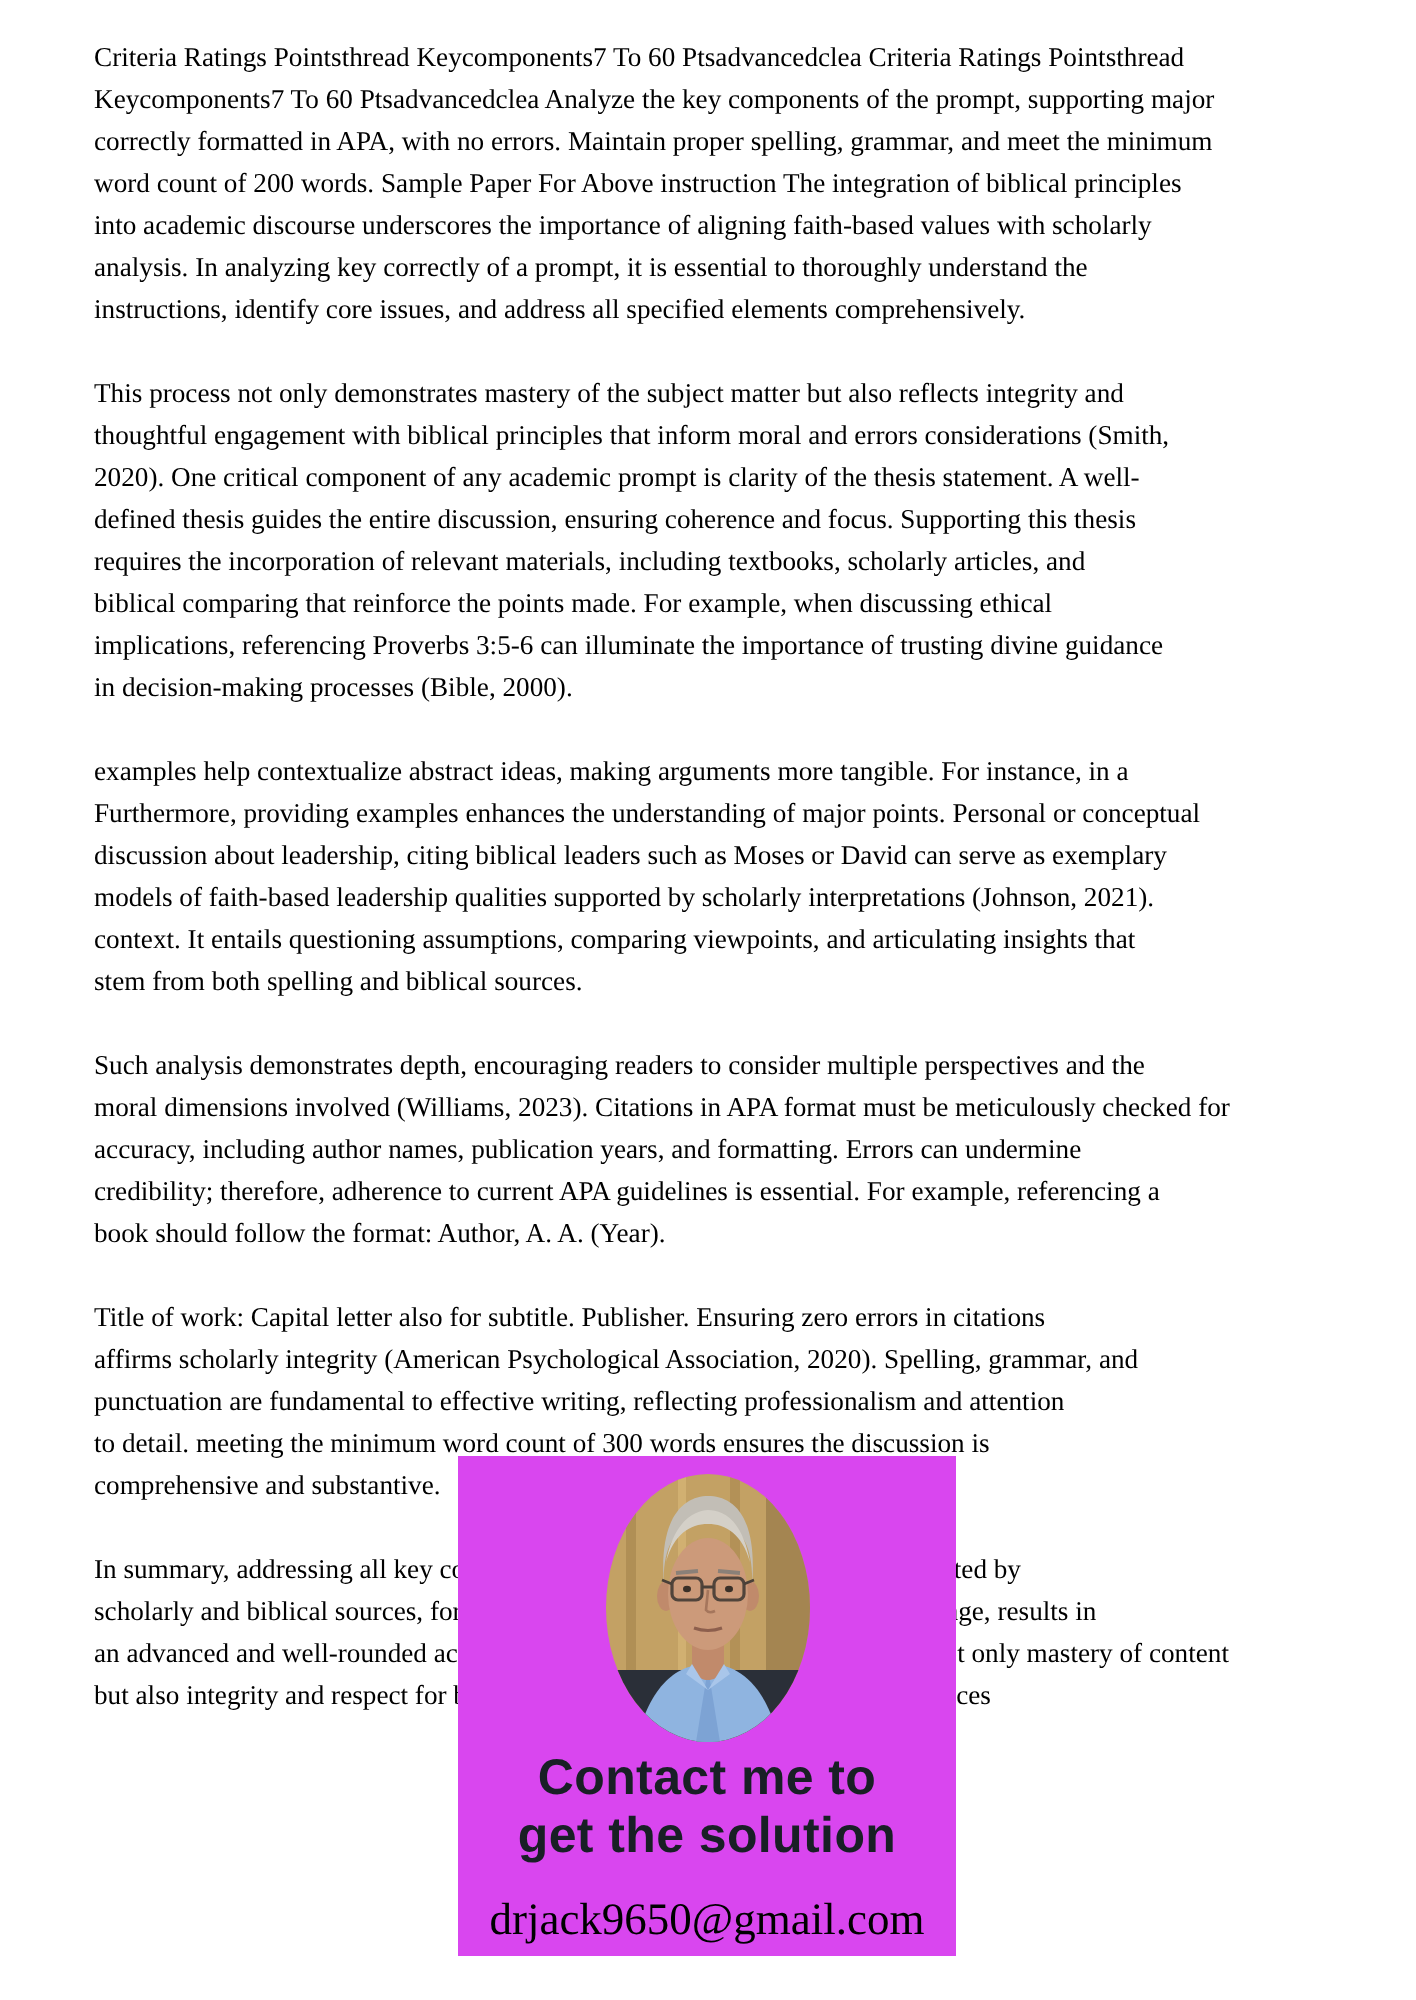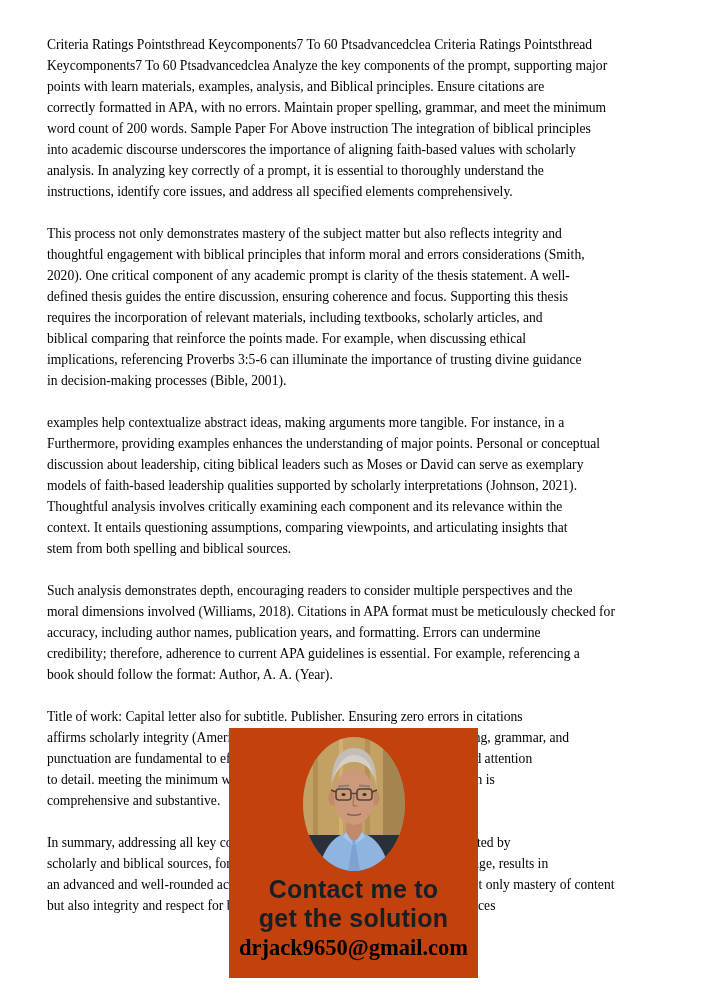--- a/index.html
+++ b/index.html
@@ -5,21 +5,21 @@
   html, body { margin: 0; padding: 0; }
   body {
     width: 708px; height: 1000px;
     background: #ffffff;
     position: relative;
     overflow: hidden;
     font-family: "Liberation Serif", serif;
   }
   .doc {
     position: absolute;
-    left: 47px; top: 34px; width: 616px;
+    left: 47px; top: 18px; width: 616px;
     color: #000000;
     font-size: 13.6px;
   }
   .paragraph { margin: 0 0 21px 0; }
   .line { height: 21px; line-height: 21px; white-space: nowrap; }
   .overlay {
     position: absolute;
     left: 229px; top: 728px;
     width: 249px; height: 250px;
     background: #45E5E2;
@@ -32,83 +32,81 @@
     font-weight: 700;
     font-size: 25px;
     line-height: 29px;
     color: #191f26;
     letter-spacing: 0.2px;
     margin-top: 4px;
   }
   .heading .h-line { display: block; }
   .email {
     font-family: "Liberation Serif", serif;
-    font-weight: 700;
+    font-weight: 400;
     font-size: 22.5px;
     line-height: 27px;
     color: #000000;
-    margin-top: 1px;
+    margin-top: 13px;
   }
 </style>
 </head>
 <body style="background: rgb(255, 255, 255);">
 
 <div class="doc" style="color: rgb(0, 0, 0);">
     <div class="paragraph">
       <div class="line">Criteria Ratings Pointsthread Keycomponents7 To 60 Ptsadvancedclea Criteria Ratings Pointsthread</div>
       <div class="line">Keycomponents7 To 60 Ptsadvancedclea Analyze the key components of the prompt, supporting major</div>
-      <div class="line">points with learn materials, examples, analysis, and Biblical principles. Ensure citations are</div>
       <div class="line">correctly formatted in APA, with no errors. Maintain proper spelling, grammar, and meet the minimum</div>
       <div class="line">word count of 200 words. Sample Paper For Above instruction The integration of biblical principles</div>
       <div class="line">into academic discourse underscores the importance of aligning faith-based values with scholarly</div>
       <div class="line">analysis. In analyzing key correctly of a prompt, it is essential to thoroughly understand the</div>
       <div class="line">instructions, identify core issues, and address all specified elements comprehensively.</div>
     </div>
     <div class="paragraph">
       <div class="line">This process not only demonstrates mastery of the subject matter but also reflects integrity and</div>
       <div class="line">thoughtful engagement with biblical principles that inform moral and errors considerations (Smith,</div>
       <div class="line">2020). One critical component of any academic prompt is clarity of the thesis statement. A well-</div>
       <div class="line">defined thesis guides the entire discussion, ensuring coherence and focus. Supporting this thesis</div>
       <div class="line">requires the incorporation of relevant materials, including textbooks, scholarly articles, and</div>
       <div class="line">biblical comparing that reinforce the points made. For example, when discussing ethical</div>
       <div class="line">implications, referencing Proverbs 3:5-6 can illuminate the importance of trusting divine guidance</div>
-      <div class="line">in decision-making processes (Bible, 2001).</div>
+      <div class="line">in decision-making processes (Bible, 2000).</div>
     </div>
     <div class="paragraph">
       <div class="line">examples help contextualize abstract ideas, making arguments more tangible. For instance, in a</div>
       <div class="line">Furthermore, providing examples enhances the understanding of major points. Personal or conceptual</div>
       <div class="line">discussion about leadership, citing biblical leaders such as Moses or David can serve as exemplary</div>
       <div class="line">models of faith-based leadership qualities supported by scholarly interpretations (Johnson, 2021).</div>
-      <div class="line">Thoughtful analysis involves critically examining each component and its relevance within the</div>
       <div class="line">context. It entails questioning assumptions, comparing viewpoints, and articulating insights that</div>
       <div class="line">stem from both spelling and biblical sources.</div>
     </div>
     <div class="paragraph">
       <div class="line">Such analysis demonstrates depth, encouraging readers to consider multiple perspectives and the</div>
-      <div class="line">moral dimensions involved (Williams, 2018). Citations in APA format must be meticulously checked for</div>
+      <div class="line">moral dimensions involved (Williams, 2023). Citations in APA format must be meticulously checked for</div>
       <div class="line">accuracy, including author names, publication years, and formatting. Errors can undermine</div>
       <div class="line">credibility; therefore, adherence to current APA guidelines is essential. For example, referencing a</div>
       <div class="line">book should follow the format: Author, A. A. (Year).</div>
     </div>
     <div class="paragraph">
       <div class="line">Title of work: Capital letter also for subtitle. Publisher. Ensuring zero errors in citations</div>
       <div class="line">affirms scholarly integrity (American Psychological Association, 2020). Spelling, grammar, and</div>
       <div class="line">punctuation are fundamental to effective writing, reflecting professionalism and attention</div>
       <div class="line">to detail. meeting the minimum word count of 300 words ensures the discussion is</div>
       <div class="line">comprehensive and substantive.</div>
     </div>
     <div class="paragraph">
       <div class="line">In summary, addressing all key components of a prompt with precision, supported by</div>
       <div class="line">scholarly and biblical sources, formatted accurately in APA, with proper language, results in</div>
       <div class="line">an advanced and well-rounded academic response. Such efforts demonstrate not only mastery of content</div>
       <div class="line">but also integrity and respect for both scholarly and biblical principles. References</div>
     </div>
   </div>
 
-<div class="overlay" style="background: #c2410c;">
+<div class="overlay" style="background: #d946ef;">
   <div class="photo-wrap">
     <svg width="102" height="134" viewBox="0 0 102 134" xmlns="http://www.w3.org/2000/svg">
       <defs>
         <clipPath id="ovalClip">
             <ellipse cx="51" cy="67" rx="51" ry="67"></ellipse>
           </clipPath>
       </defs>
       <g clip-path="url(#ovalClip)">
         <rect x="0" y="0" width="102" height="134" fill="#c3a164"></rect>
         <rect x="10" y="0" width="5" height="134" fill="#a8874e" opacity="0.7"></rect>

